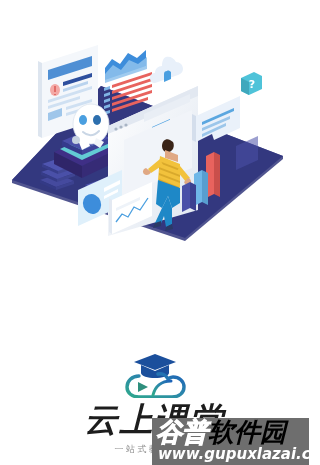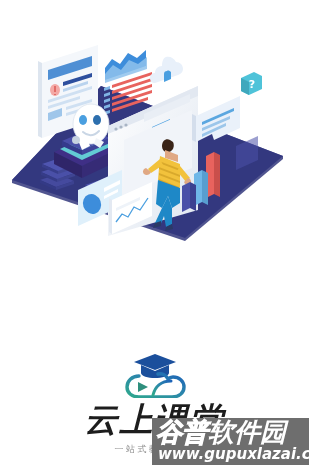--- a/index.html
+++ b/index.html
@@ -90,21 +90,21 @@
     line-height: 29px;
     font-weight: bold;
     font-style: italic;
     white-space: nowrap;
   }
   #watermark-cn .wm-green {
     color: #ffffff;
     -webkit-text-stroke: 1px #ffffff;
   }
   #watermark-cn .wm-white {
-    color: #ffffff;
+    color: #000000;
   }
   #watermark-url {
     position: absolute;
     left: 6px;
     top: 28px;
     font-family: "DejaVu Sans", "Liberation Sans", sans-serif;
     font-size: 15px;
     line-height: 17px;
     font-weight: bold;
     font-style: italic;

